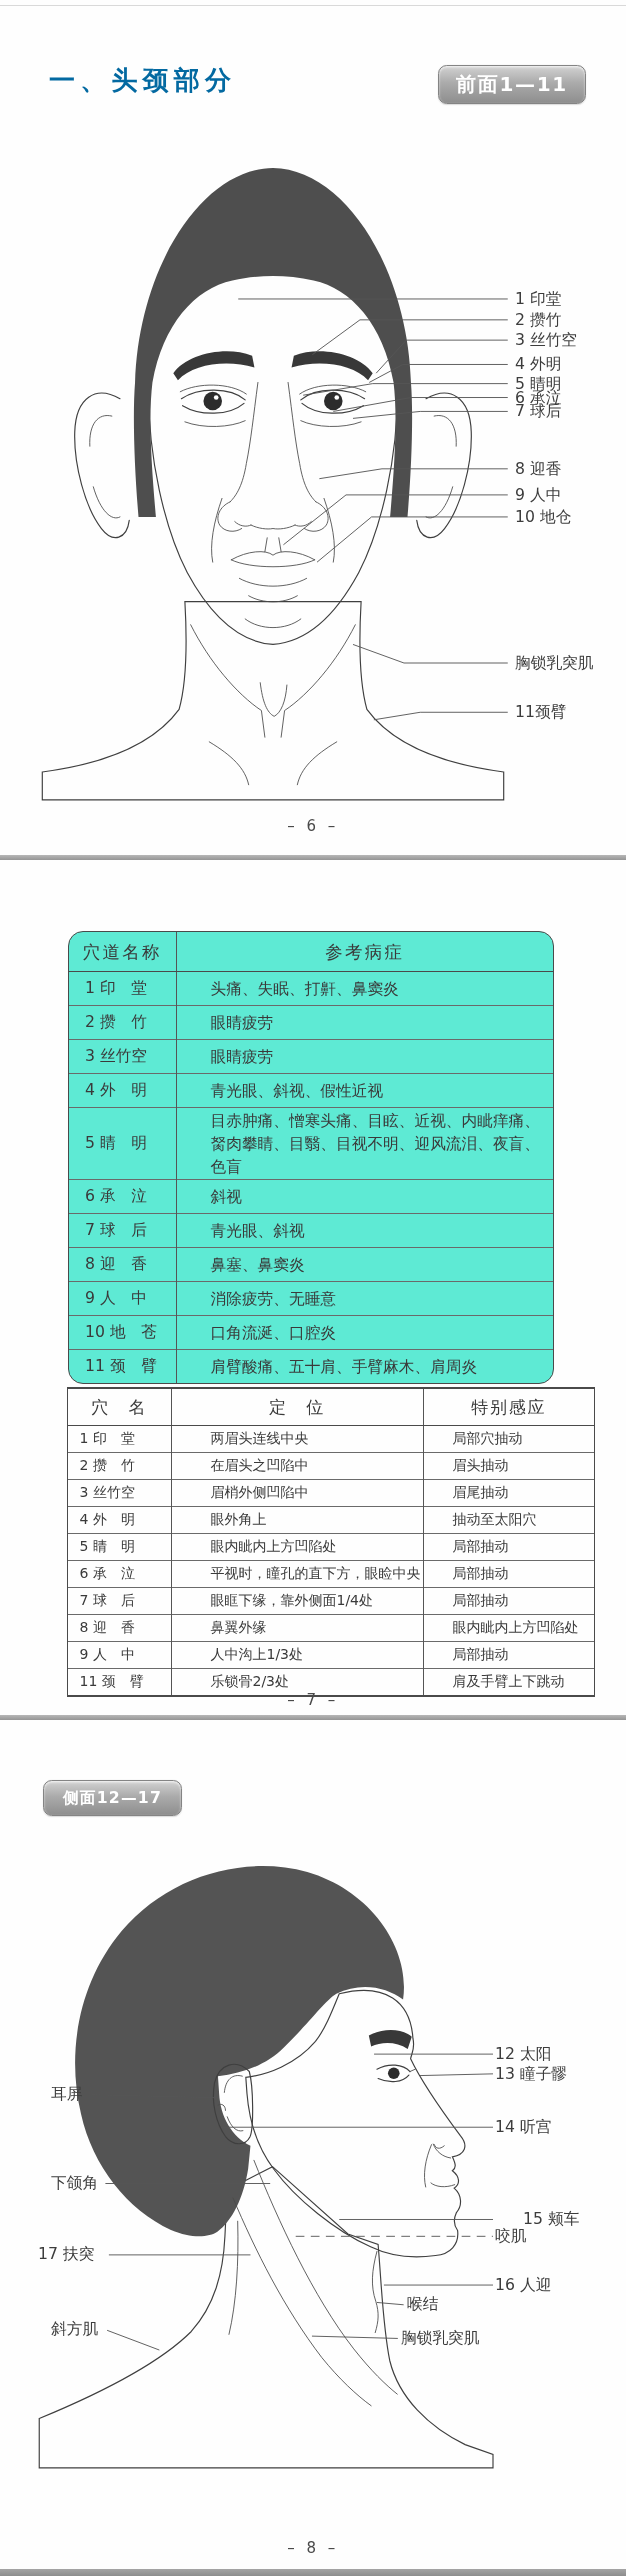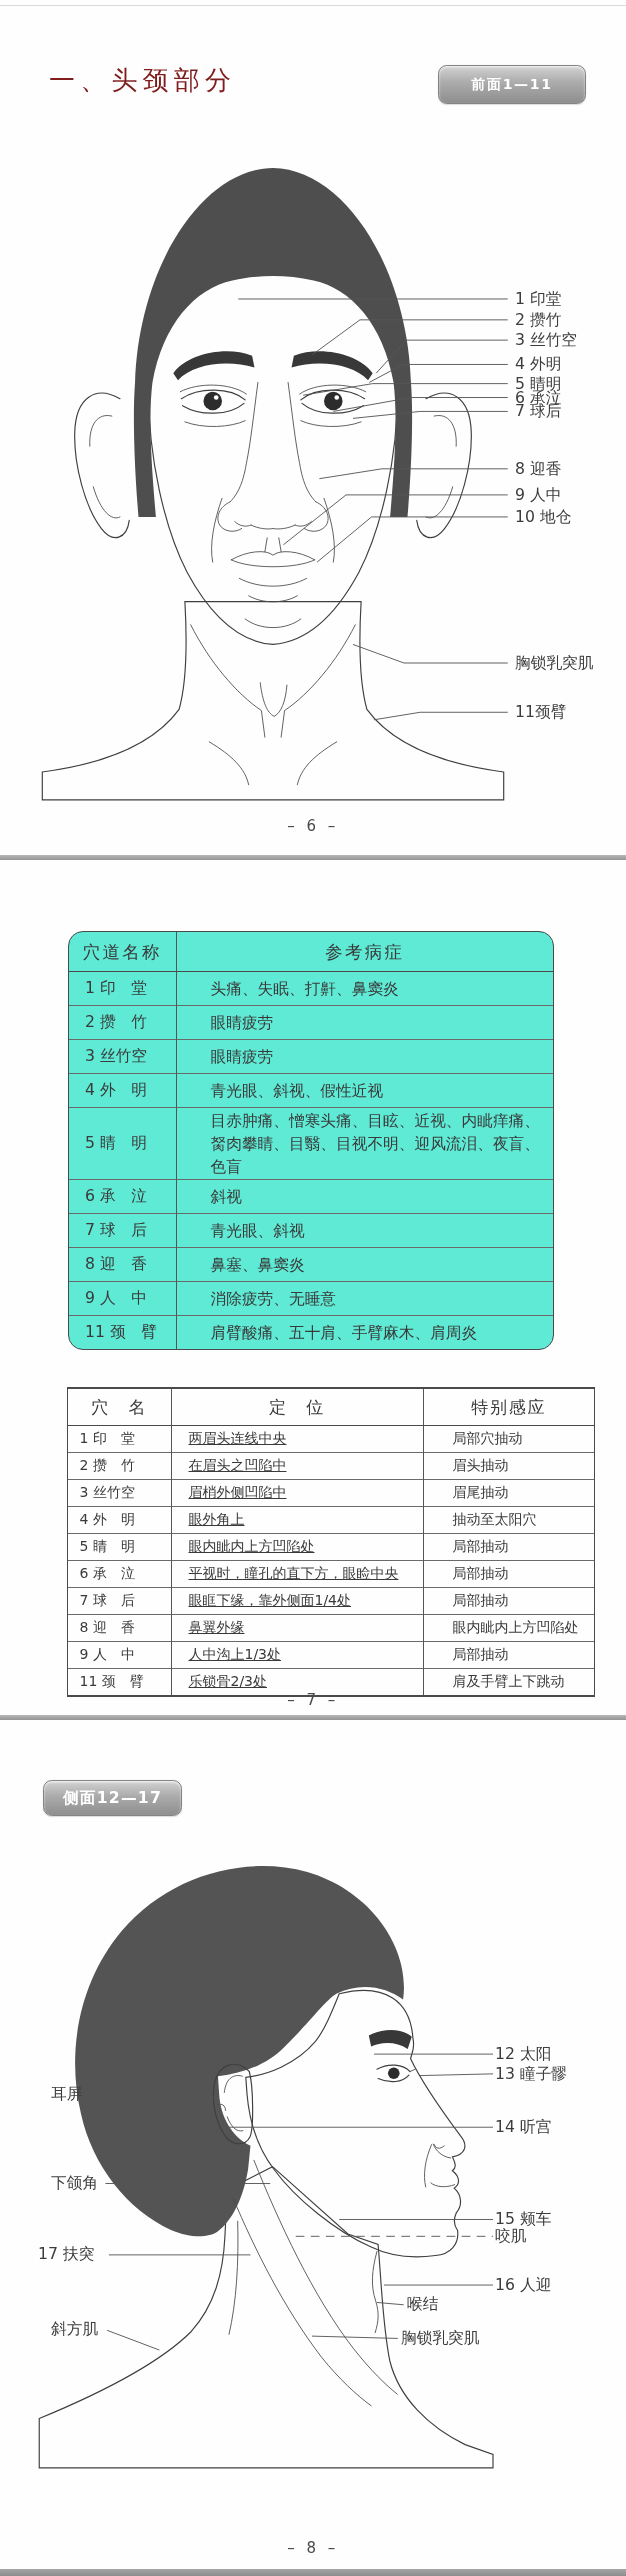--- a/index.html
+++ b/index.html
@@ -2,28 +2,28 @@
 <html style="font-size:9.3px"><head>
 <meta charset="utf-8">
 <style>
   html,body{margin:0;padding:0;background:#ffffff;}
   .sheet{position:relative;width:626px;height:2576px;background:#fefefe;overflow:hidden;
          font-family:"DejaVu Sans","Liberation Sans",sans-serif;color:#3a3a3a;}
   .scan-edge{position:absolute;left:0;top:4.6px;width:100%;height:1.2px;background:#d9d9d9;}
   .divider{position:absolute;left:0;width:626px;height:4.6px;
            background:linear-gradient(180deg,#b7b7b7,#959595);}
   .divider.bottom{height:7px;background:linear-gradient(180deg,#a5a5a5,#8d8d8d);}
-  .page-title{position:absolute;left:49px;top:63px;font-size:26px;font-weight:400;
-              letter-spacing:5.2px;color:#7f1d1d;white-space:nowrap;}
+  .page-title{position:absolute;left:49px;top:63px;font-size:26px;font-weight:700;
+              letter-spacing:5.2px;color:#0369a1;white-space:nowrap;}
   .badge{position:absolute;border-radius:8.7px;border:0.6px solid #848484;
          background:linear-gradient(180deg,#d2d2d2 0%,#ababab 45%,#8e8e8e 100%);
          box-shadow:inset 0 1.2px 2.3px rgba(255,255,255,.75), 0 0.6px 1.2px rgba(0,0,0,.15);
          color:#fff;display:flex;align-items:center;justify-content:center;
          font-weight:bold;white-space:nowrap;}
-  .badge.front{left:438px;top:65px;width:146px;height:37px;font-size:14px;letter-spacing:1.7px;}
+  .badge.front{left:438px;top:65px;width:146px;height:37px;font-size:20px;letter-spacing:1.7px;}
   .badge.side{left:43px;top:1780px;width:137px;height:34px;font-size:15.7px;letter-spacing:1.2px;}
   .flabel{position:absolute;font-size:15.7px;line-height:18.6px;color:#3c3c3c;white-space:nowrap;text-align:center;}
   .pagenum{position:absolute;left:0;width:100%;text-align:center;font-size:15px;
            color:#4a4a4a;letter-spacing:3.5px;}
   svg{position:absolute;overflow:visible;}
   .anat{fill:none;stroke:#3f3f3f;stroke-width:2;stroke-linecap:round;}
   .fine{fill:none;stroke:#4a4a4a;stroke-width:1.5;stroke-linecap:round;}
   .lead{fill:none;stroke:#555555;stroke-width:1.6;}
   
   .t1wrap{position:absolute;left:68px;top:931px;width:484px;border:1.2px solid #4a4a4a;
@@ -41,21 +41,21 @@
   .t2wrap{position:absolute;left:67px;top:1387px;width:526px;
           border-top:2.3px double #4a4a4a;border-bottom:2.3px double #4a4a4a;
           border-left:0.9px solid #4a4a4a;border-right:0.9px solid #4a4a4a;background:#fefefe;}
   .t2wrap table{width:100%;border-collapse:collapse;table-layout:fixed;}
   .t2wrap col.c1{width:103px;} .t2wrap col.c2{width:252px;}
   .t2wrap th{height:34px;font-size:17px;font-weight:400;letter-spacing:1.7px;
              border-bottom:0.9px solid #4a4a4a;}
   .t2wrap td{height:24px;font-size:14px;vertical-align:middle;border-top:0.6px solid #6a6a6a;}
   .t2wrap tr:first-child td{border-top:none;}
   .t2wrap .name{border-right:0.7px solid #555;padding-left:11.6px;white-space:nowrap;}
-  .t2wrap .loc{border-right:0.7px solid #555;padding-left:17px;white-space:nowrap;text-decoration:underline;}
+  .t2wrap .loc{border-right:0.7px solid #555;padding-left:39px;white-space:nowrap;}
   .t2wrap .feel{padding-left:29px;white-space:nowrap;}
   .t2wrap th.bl{border-right:0.7px solid #555;}
 </style>
 </head>
 <body>
 
 <div class="sheet">
   <div class="scan-edge"></div>
 
   <div class="page-title">一、头颈部分</div>
@@ -179,20 +179,24 @@
           </tr>
       <tr>
             <td class="name">8 迎　香</td>
             <td class="sym">鼻塞、鼻窦炎</td>
           </tr>
       <tr>
             <td class="name">9 人　中</td>
             <td class="sym">消除疲劳、无睡意</td>
           </tr>
       <tr>
+            <td class="name">10 地　苍</td>
+            <td class="sym">口角流涎、口腔炎</td>
+          </tr>
+      <tr>
             <td class="name">11 颈　臂</td>
             <td class="sym">肩臂酸痛、五十肩、手臂麻木、肩周炎</td>
           </tr>
     </tbody>
       </table>
   </div>
 
   <div class="t2wrap">
     <table>
       <colgroup>
@@ -306,21 +310,21 @@
       <path d="M 118 432 L 330 437"></path>
       <path d="M 142 585 L 426 585"></path>
       <path d="M 148 708 L 392 708"></path>
       <path d="M 145 838 L 235 872"></path>
     </g>
   </svg>
 
   <div class="flabel" style="left:495px;top:2045px">12 太阳</div>
   <div class="flabel" style="left:495px;top:2065px">13 瞳子髎</div>
   <div class="flabel" style="left:495px;top:2118px">14 听宫</div>
-  <div class="flabel" style="left:495px;top:2210px">15 颊车</div>
+  <div class="flabel" style="left:523px;top:2210px">15 颊车</div>
   <div class="flabel" style="left:495px;top:2227px">咬肌</div>
   <div class="flabel" style="left:495px;top:2276px">16 人迎</div>
   <div class="flabel" style="left:407px;top:2295px">喉结</div>
   <div class="flabel" style="left:401px;top:2329px">胸锁乳突肌</div>
 
   <div class="flabel" style="left:51px;top:2085px">耳屏</div>
   <div class="flabel" style="left:51px;top:2174px">下颌角</div>
   <div class="flabel" style="left:38px;top:2245px">17 扶突</div>
   <div class="flabel" style="left:51px;top:2320px">斜方肌</div>
 

